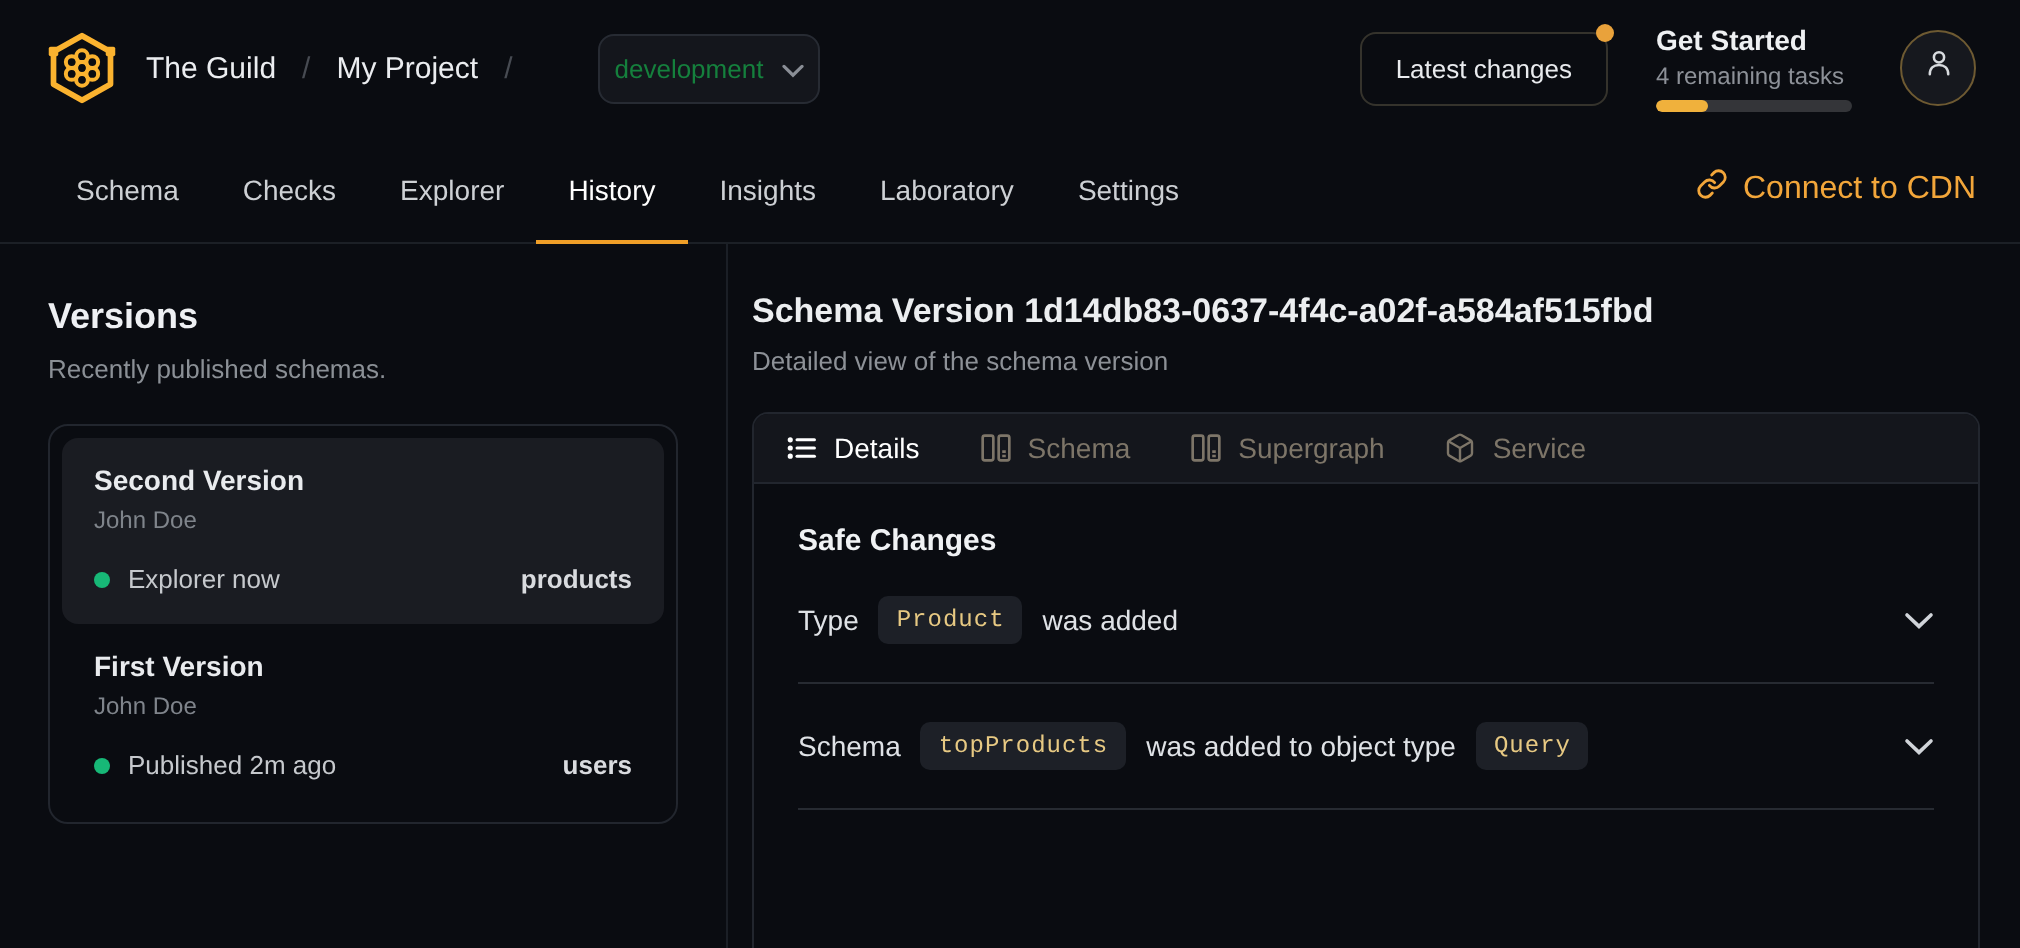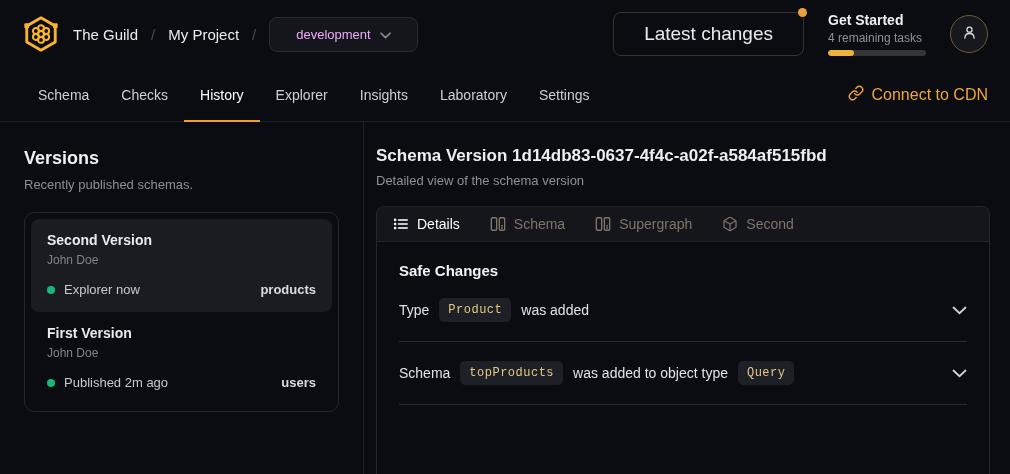--- a/index.html
+++ b/index.html
@@ -16,27 +16,27 @@
     height:68px; display:flex; align-items:center;
     justify-content:space-between; padding:0 22px;
   }
   .header-left { display:flex; align-items:center; gap:13px; }
   .logo { width:38px; height:38px; display:block; }
   .brand, .project { font-size:15px; font-weight:500; color:#ebedf0; cursor:pointer; }
   .crumb-sep { font-size:15px; color:#474b52; }
   .env-select {
     display:flex; align-items:center; gap:9px;
     background:#14161c; border:1px solid #272b33; border-radius:8px;
-    padding:9px 26px; font-size:13px; color:#f0abfc; cursor:pointer;
+    padding:9px 7px; font-size:13px; color:#15803d; cursor:pointer;margin-left:30px;
   }
   .header-right { display:flex; align-items:center; gap:24px; }
   .latest-wrap { position:relative; }
   .latest-btn {
     background:transparent; border:1px solid #35332c; border-radius:8px;
-    padding:10px 30px; font-size:19px; color:#e9ebee; cursor:pointer;
+    padding:10px 17px; font-size:13px; color:#e9ebee; cursor:pointer;
     font-family:"Liberation Sans", sans-serif;
   }
   .latest-dot {
     position:absolute; top:-4px; right:-3px; width:9px; height:9px;
     border-radius:50%; background:#e9a23b;
   }
   .get-started { line-height:1; }
   .gs-title { font-size:14px; font-weight:600; color:#eef0f2; }
   .gs-sub { font-size:12px; color:#8d9198; margin-top:5px; }
   .gs-bar { margin-top:6px; width:98px; height:6px; border-radius:3px; background:#343539; overflow:hidden; }
@@ -163,22 +163,22 @@
         </svg>
       </span>
     </div>
   </div>
 </div>
 
 <div class="navbar">
   <div class="nav-tabs">
     <div class="nav-tab">Schema</div>
     <div class="nav-tab">Checks</div>
+    <div class="nav-tab">Explorer</div>
     <div class="nav-tab active">History</div>
-    <div class="nav-tab">Explorer</div>
     <div class="nav-tab">Insights</div>
     <div class="nav-tab">Laboratory</div>
     <div class="nav-tab">Settings</div>
   </div>
   <div class="cdn-link">
     <span>
       <svg width="16" height="16" viewBox="0 0 24 24" fill="none" stroke="#f2a63a" stroke-width="2.1" stroke-linecap="round" stroke-linejoin="round">
         <path d="M10 13a5 5 0 0 0 7.54.54l3-3a5 5 0 0 0-7.07-7.07l-1.72 1.71"></path>
         <path d="M14 11a5 5 0 0 0-7.54-.54l-3 3a5 5 0 0 0 7.07 7.07l1.71-1.71"></path>
       </svg>
@@ -257,21 +257,21 @@
           <span>Supergraph</span>
         </div>
         <div class="dtab">
           <span>
             <svg width="16" height="16" viewBox="0 0 24 24" fill="none" stroke="#7d7568" stroke-width="1.8" stroke-linejoin="round">
               <path d="M21 16V8a2 2 0 0 0-1-1.73l-7-4a2 2 0 0 0-2 0l-7 4A2 2 0 0 0 3 8v8a2 2 0 0 0 1 1.73l7 4a2 2 0 0 0 2 0l7-4A2 2 0 0 0 21 16z"></path>
               <polyline points="3.3 7 12 12 20.7 7"></polyline>
                 <line x1="12" y1="22" x2="12" y2="12"></line>
             </svg>
           </span>
-          <span>Second</span>
+          <span>Service</span>
         </div>
       </div>
 
       <div class="detail-content">
         <div class="section-title">Safe Changes</div>
 
         <div class="change-row">
           <span class="txt">Type</span>
           <span class="code-chip">Product</span>
           <span class="txt">was added</span>

